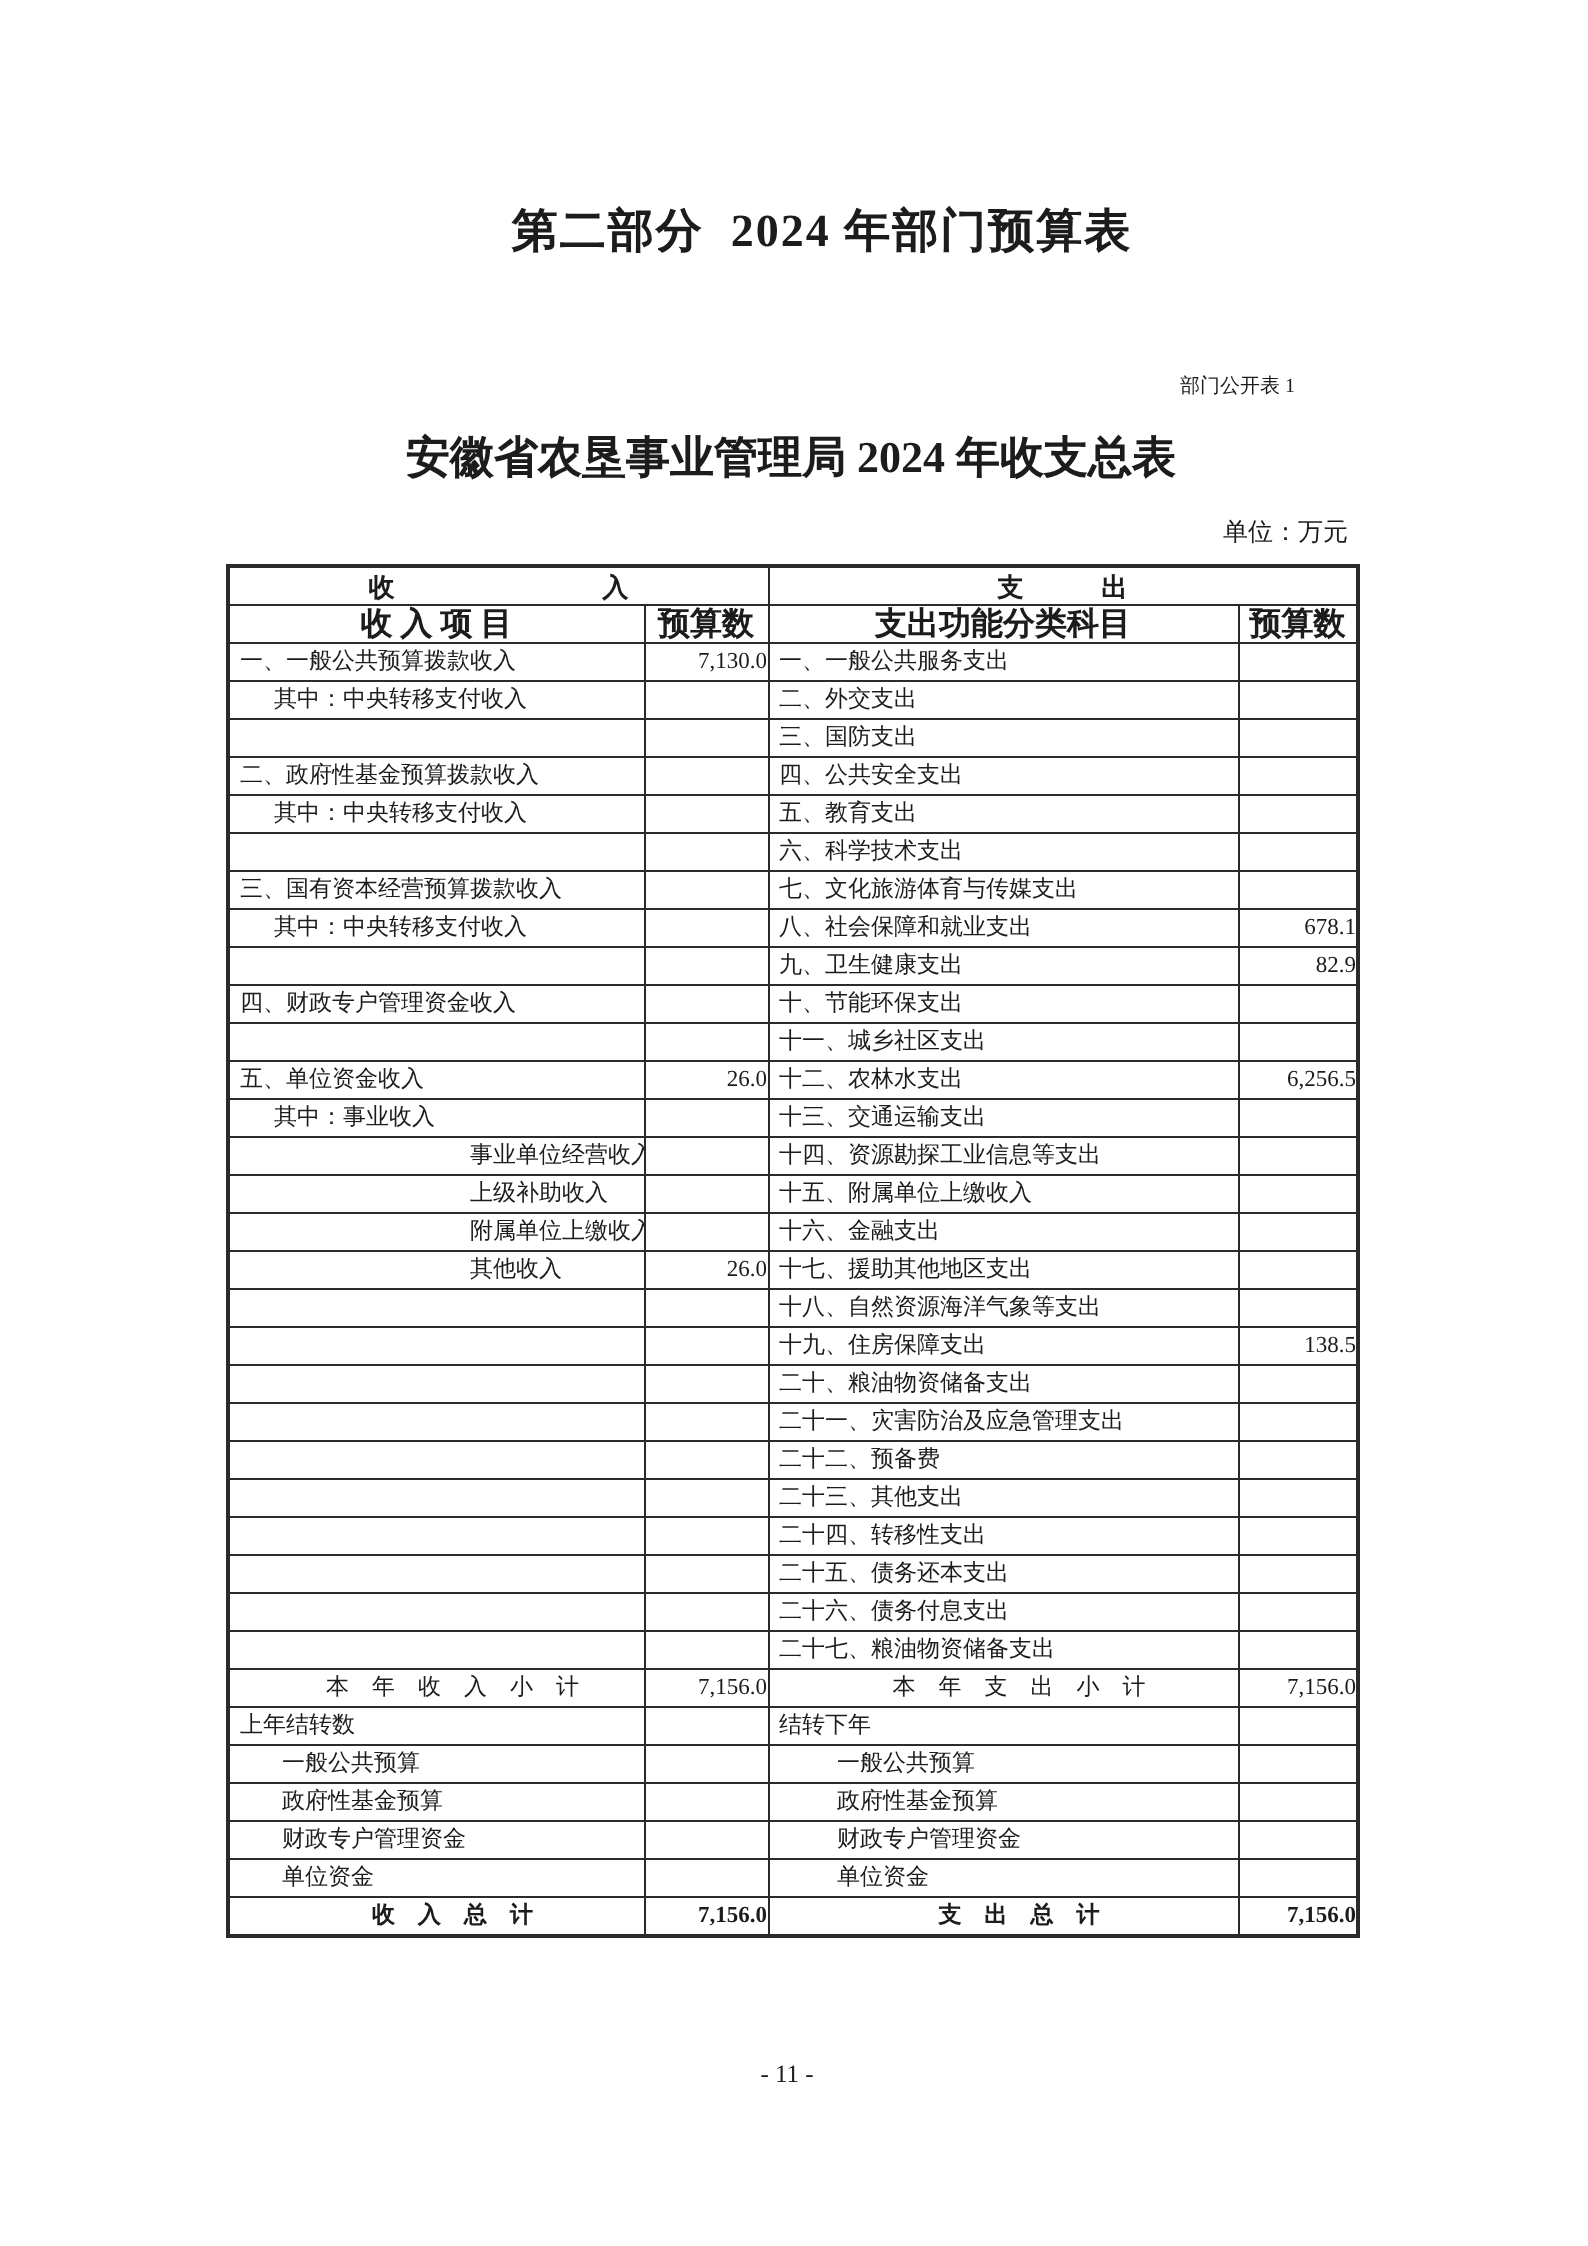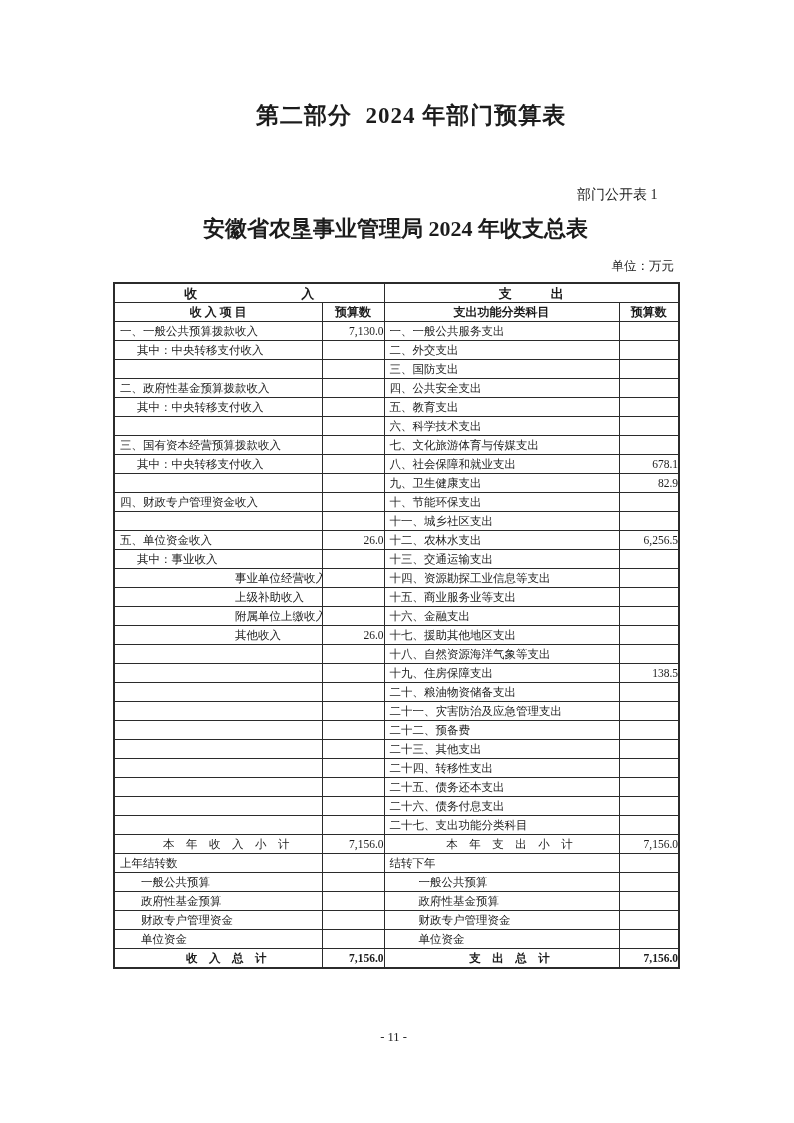--- a/index.html
+++ b/index.html
@@ -13,22 +13,22 @@
   }
   .part-title {
     position: absolute; top: 100px; left: 0; width: 794px;
     text-align: center;
     font-size: 23px; font-weight: 600;
     letter-spacing: 1px;
     white-space: pre;
     padding-left: 14px;
   }
   .table-label {
-    position: absolute; top: 186px; left: 577px;
-    font-size: 14px;
+    position: absolute; top: 186px; left: 590px;
+    font-size: 10px;
   }
   .table-title {
     position: absolute; top: 214px; left: 113px; width: 565px;
     text-align: center;
     font-size: 22px; font-weight: 700;
     white-space: pre;
   }
   .unit-note {
     position: absolute; top: 258px; left: 113px; width: 561px;
     text-align: right;
@@ -54,21 +54,21 @@
     font-size: 11.5px;
     white-space: pre;
     overflow: hidden;
     font-weight: normal;
   }
   table.budget thead th {
     font-weight: bold;
     text-align: center;
   }
   table.budget thead tr.sec-row th { font-size: 13px; margin-top: 12px; }
-  table.budget thead tr.col-row th { font-size: 12px; margin-left: 17px; }
+  table.budget thead tr.col-row th { font-size: 16px; margin-left: 17px; }
   td.item { text-align: left; }
   td.val  { text-align: right; padding-right: 4px; font-size: 12px; }
   td.item.ind-0 { padding-left: 5px; }
   td.item.ind-1 { padding-left: 26px; margin-left: 15px; }
   td.item.ind-2 { padding-left: 22px; }
   td.item.ind-3 { padding-left: 120px; }
   td.item.r.ind-1 { padding-left: 34px; }
   tr.subtotal td.item, tr.total td.item { text-align: center; padding-left: 16px; }
   tr.total td { font-weight: bold; }
 </style>
@@ -183,21 +183,21 @@
       </tr>
       <tr class="normal">
         <td class="item l ind-3">事业单位经营收入</td>
         <td class="val"></td>
         <td class="item r ind-0">十四、资源勘探工业信息等支出</td>
         <td class="val"></td>
       </tr>
       <tr class="normal">
         <td class="item l ind-3">上级补助收入</td>
         <td class="val"></td>
-        <td class="item r ind-0">十五、商业服务业等支出</td>
+        <td class="item r ind-0">十五、附属单位上缴收入</td>
         <td class="val"></td>
       </tr>
       <tr class="normal">
         <td class="item l ind-3">附属单位上缴收入</td>
         <td class="val"></td>
         <td class="item r ind-0">十六、金融支出</td>
         <td class="val"></td>
       </tr>
       <tr class="normal">
         <td class="item l ind-3">其他收入</td>
@@ -255,21 +255,21 @@
       </tr>
       <tr class="normal">
         <td class="item l ind-0"></td>
         <td class="val"></td>
         <td class="item r ind-0">二十六、债务付息支出</td>
         <td class="val"></td>
       </tr>
       <tr class="normal">
         <td class="item l ind-0"></td>
         <td class="val"></td>
-        <td class="item r ind-0">二十七、支出功能分类科目</td>
+        <td class="item r ind-0">二十七、粮油物资储备支出</td>
         <td class="val"></td>
       </tr>
       <tr class="subtotal">
         <td class="item l ind-0">本　年　收　入　小　计</td>
         <td class="val">7,156.0</td>
         <td class="item r ind-0">本　年　支　出　小　计</td>
         <td class="val">7,156.0</td>
       </tr>
       <tr class="normal">
         <td class="item l ind-0">上年结转数</td>

